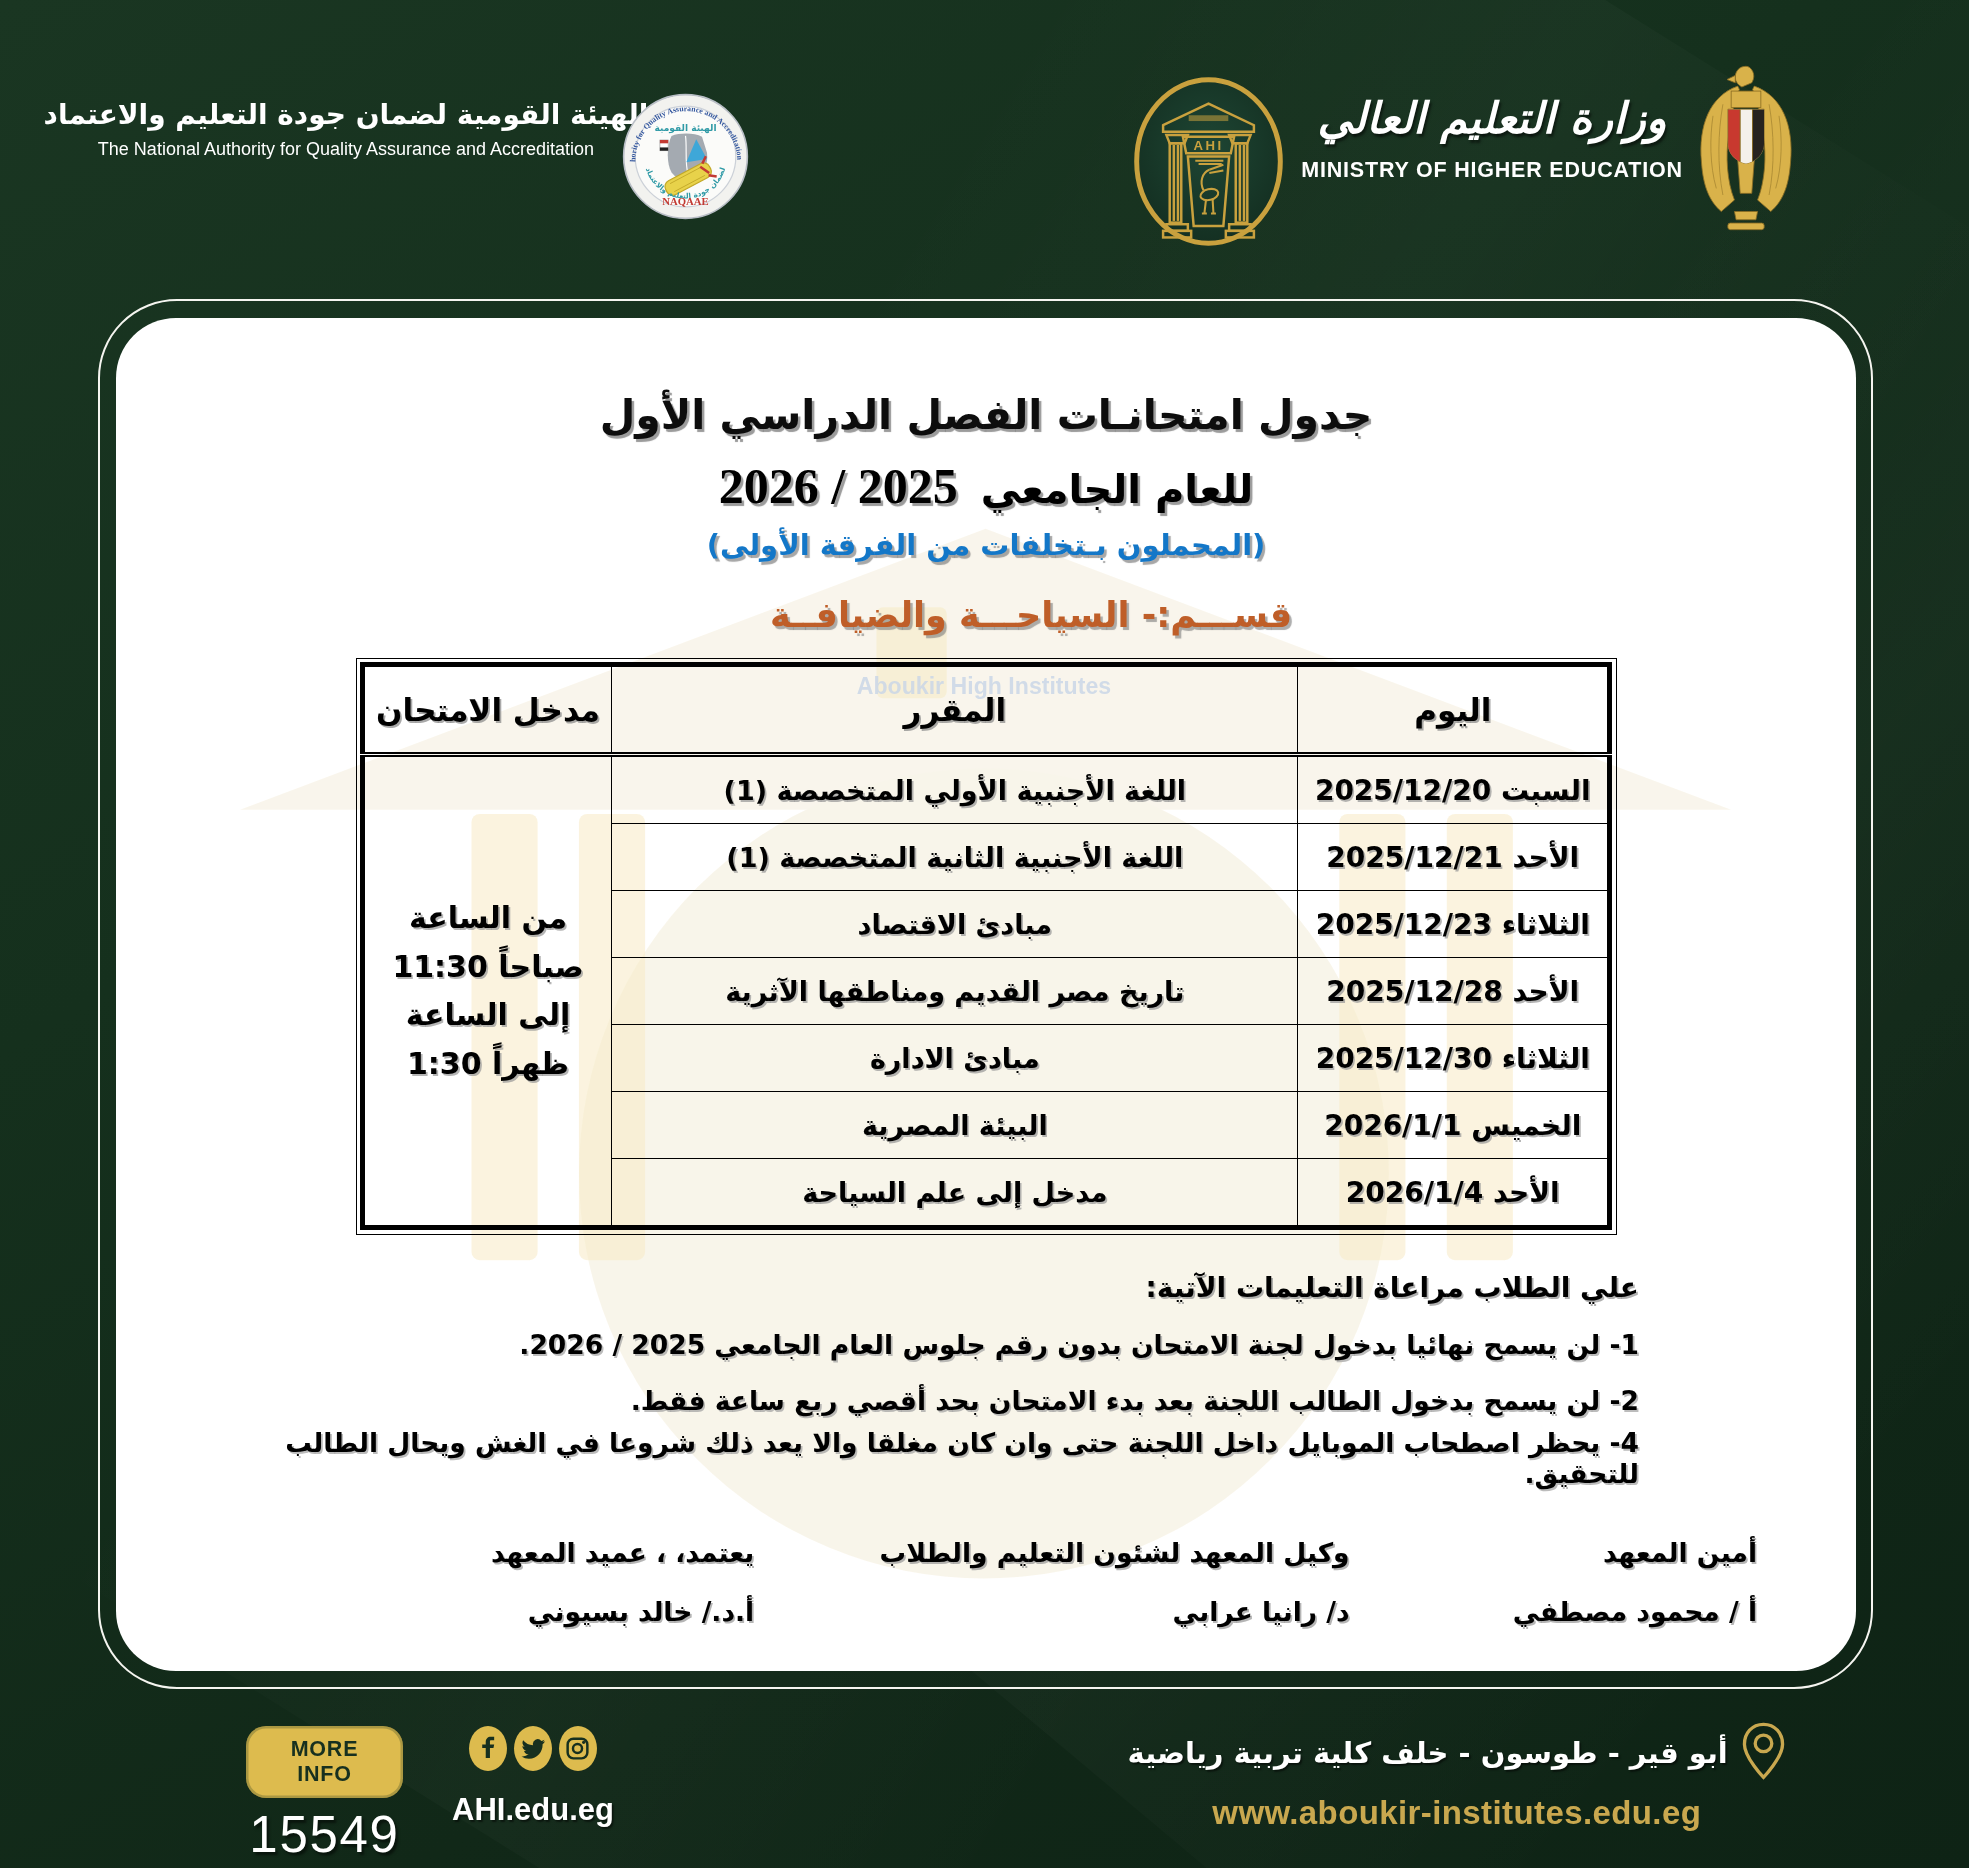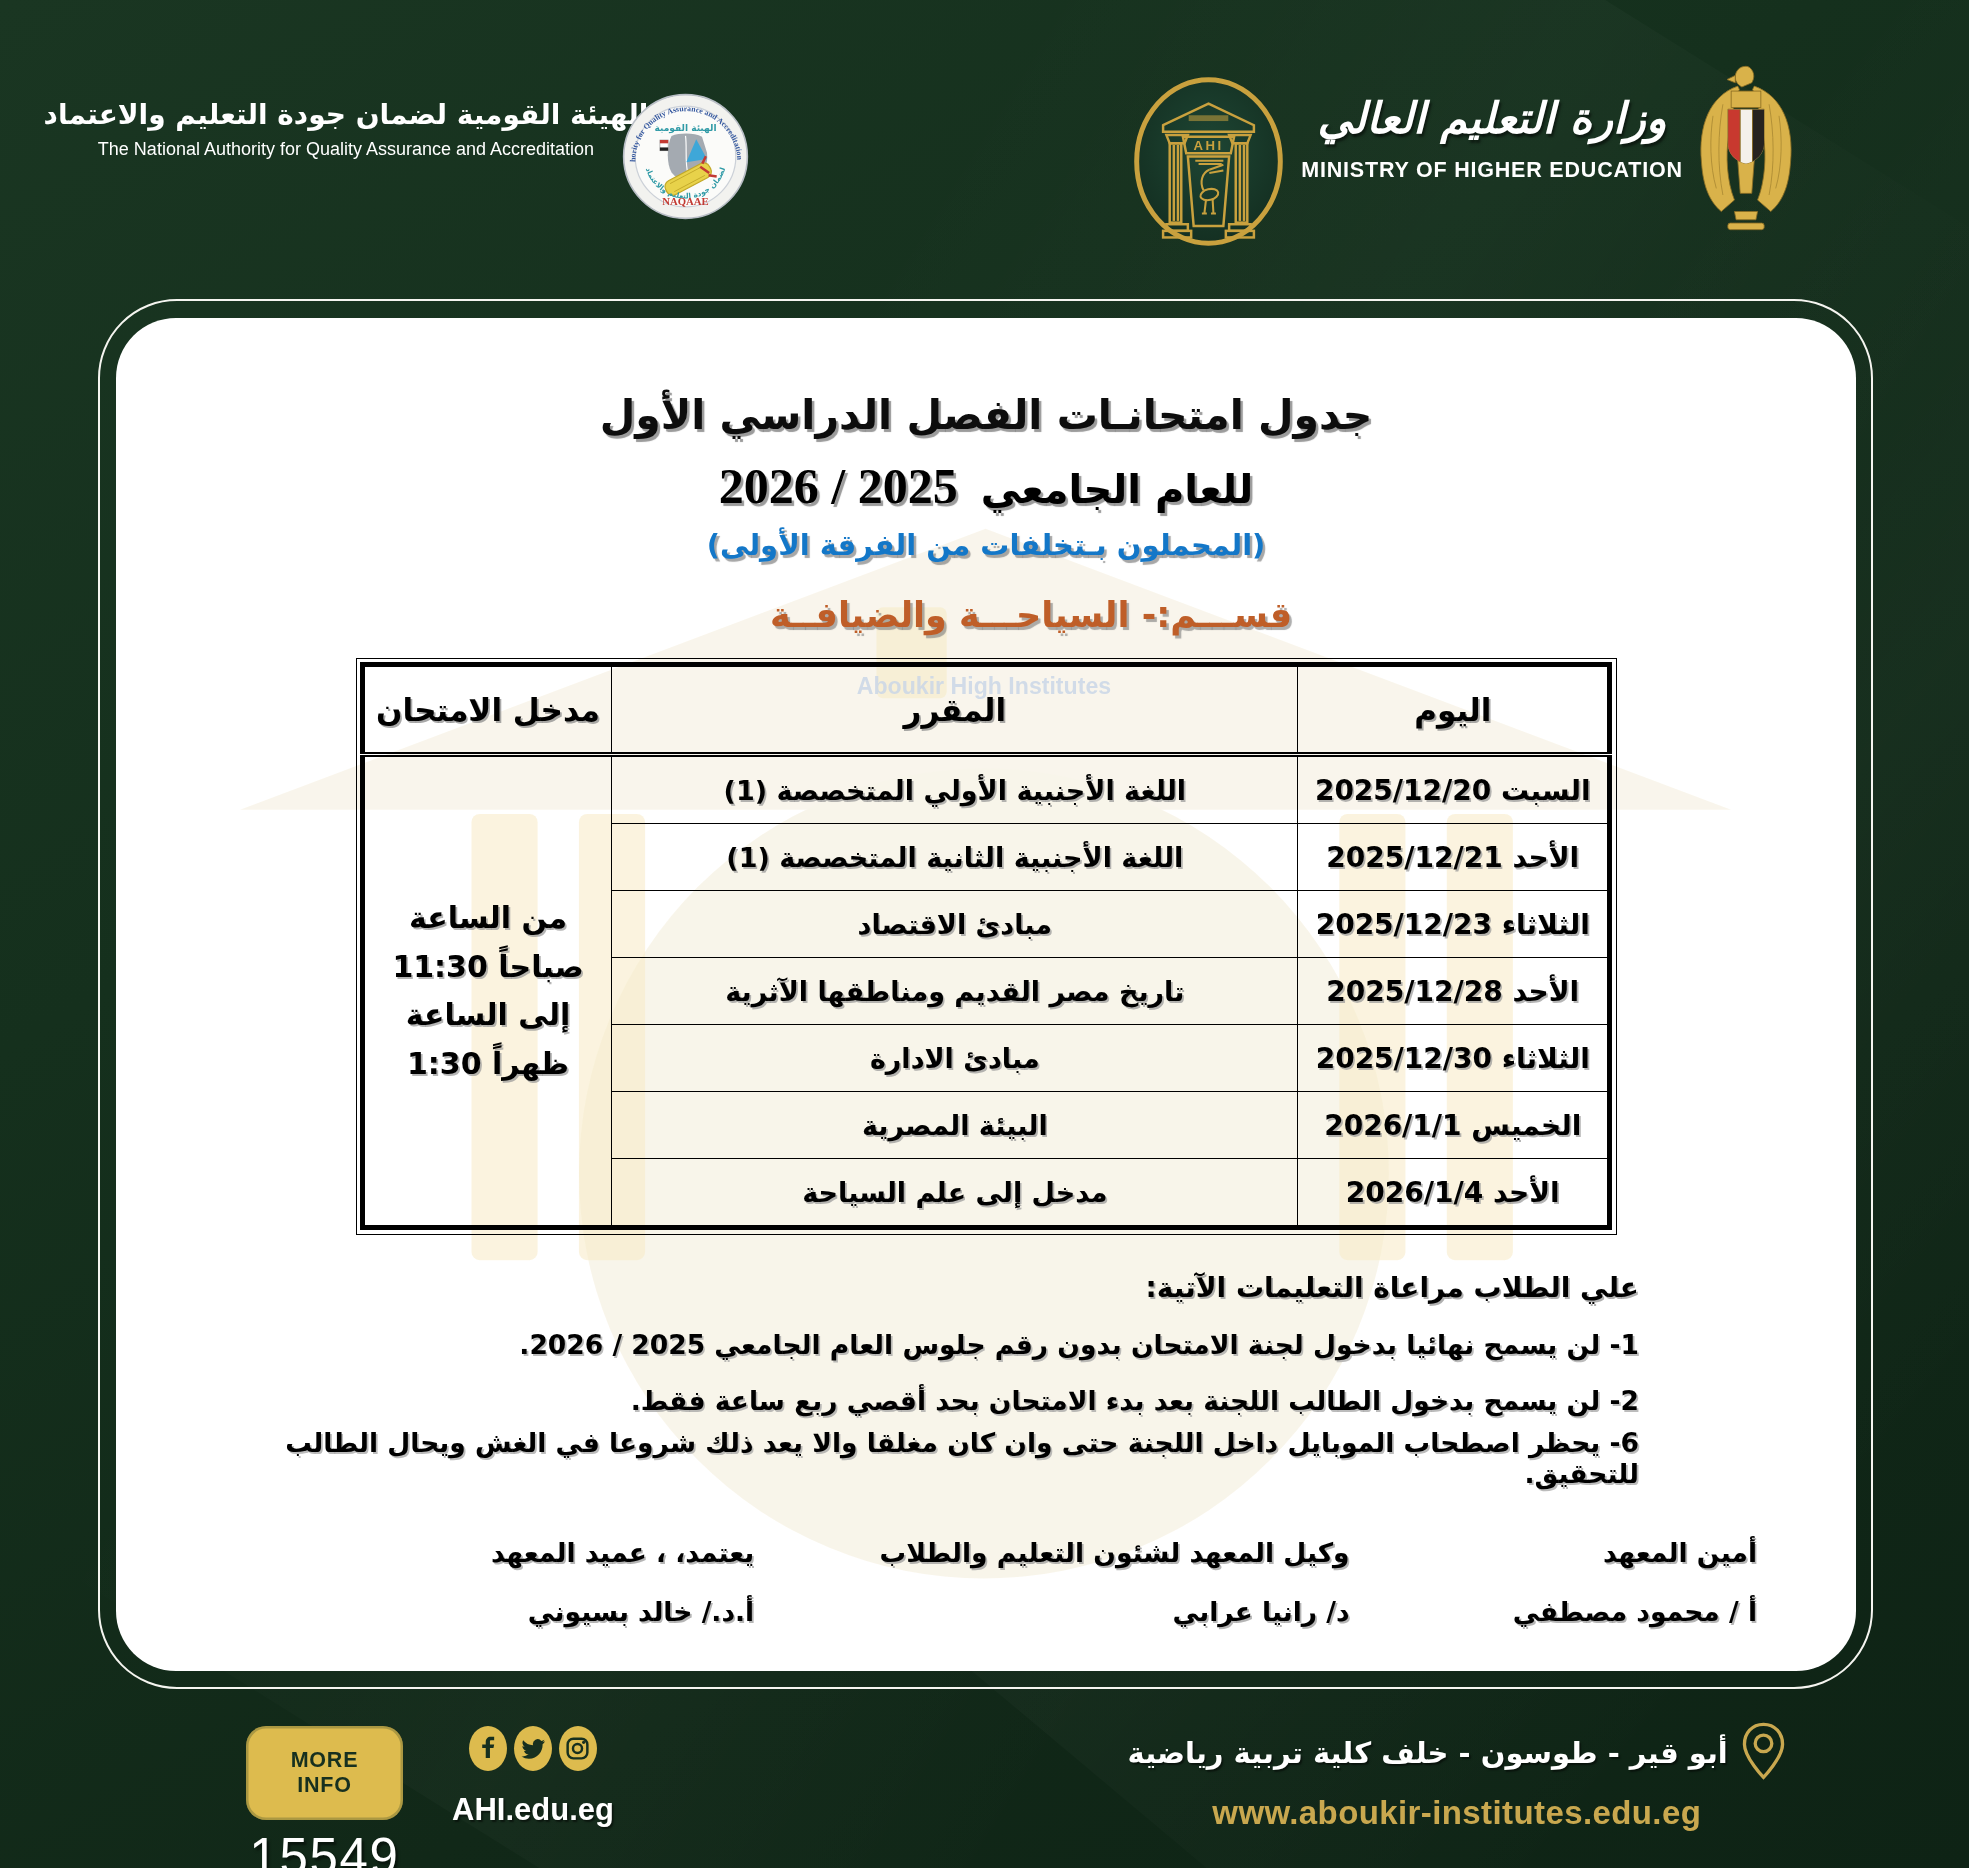--- a/index.html
+++ b/index.html
@@ -64,21 +64,21 @@
 
   .sigs{direction:rtl;display:flex;margin:48px 99px 0 74px;}
   .sig{}
   .sig.s0{width:26%;} .sig.s1{width:38%;} .sig.s2{width:36%;}
   .sig-title{font-size:26.5px;font-weight:bold;text-shadow:1.7px 1.7px 0 rgba(150,150,150,.7);}
   .sig-name{font-size:26.5px;font-weight:bold;margin-top:28px;text-shadow:1.7px 1.7px 0 rgba(150,150,150,.7);}
 
   
   .more-info-col{position:absolute;left:246px;top:1726px;width:157px;text-align:center;}
   .more-info-badge{display:inline-block;background:#ddbb4e;color:#17301f;font-weight:bold;font-size:21.5px;
-    padding:22px 20px;border-radius:20px;letter-spacing:0.8px;box-shadow:inset 0 0 0 2.5px rgba(23,48,31,.25);
+    padding:11px 20px;border-radius:20px;letter-spacing:0.8px;box-shadow:inset 0 0 0 2.5px rgba(23,48,31,.25);
     font-family:"Liberation Sans","DejaVu Sans",sans-serif;}
   .hotline{font-size:51px;font-weight:normal;color:#fff;margin-top:6.6px;letter-spacing:1.7px;
     text-shadow:2.5px 2.5px 2.5px rgba(0,0,0,.5);font-family:"Liberation Sans","DejaVu Sans",sans-serif;}
   .social-col{position:absolute;left:446px;top:1726px;width:174px;text-align:center;}
   .social-row{display:flex;justify-content:center;gap:6.6px;}
   .social-oval{width:38px;height:45px;border-radius:50%;background:#ddbb4e;display:flex;
     align-items:center;justify-content:center;cursor:pointer;}
   .site-short{font-size:31px;font-weight:bold;color:#fff;margin-top:21px;
     text-shadow:1.7px 1.7px 1.7px rgba(0,0,0,.5);font-family:"Liberation Sans","DejaVu Sans",sans-serif;}
   .footer-right{position:absolute;right:184px;top:1721px;direction:rtl;text-align:right;}
@@ -284,21 +284,21 @@
               <td class="course">مدخل إلى علم السياحة</td>
             </tr>
           </tbody>
         </table>
       </div>
 
       <div class="notes">
         <div class="notes-head">علي الطلاب مراعاة التعليمات الآتية:</div>
         <div class="note-item gap">1- لن يسمح نهائيا بدخول لجنة الامتحان بدون رقم جلوس العام الجامعي 2025 / 2026.</div>
         <div class="note-item">2- لن يسمح بدخول الطالب اللجنة بعد بدء الامتحان بحد أقصي ربع ساعة فقط.</div>
-        <div class="note-item">6- يحظر اصطحاب الموبايل داخل اللجنة حتى وان كان مغلقا والا يعد ذلك شروعا في الغش ويحال الطالب للتحقيق.</div>
+        <div class="note-item">4- يحظر اصطحاب الموبايل داخل اللجنة حتى وان كان مغلقا والا يعد ذلك شروعا في الغش ويحال الطالب للتحقيق.</div>
       </div>
 
       <div class="sigs">
         <div class="sig s0">
           <div class="sig-title">أمين المعهد</div>
           <div class="sig-name">أ / محمود مصطفي</div>
         </div>
         <div class="sig s1">
           <div class="sig-title">وكيل المعهد لشئون التعليم والطلاب</div>
           <div class="sig-name">د/ رانيا عرابي</div>

